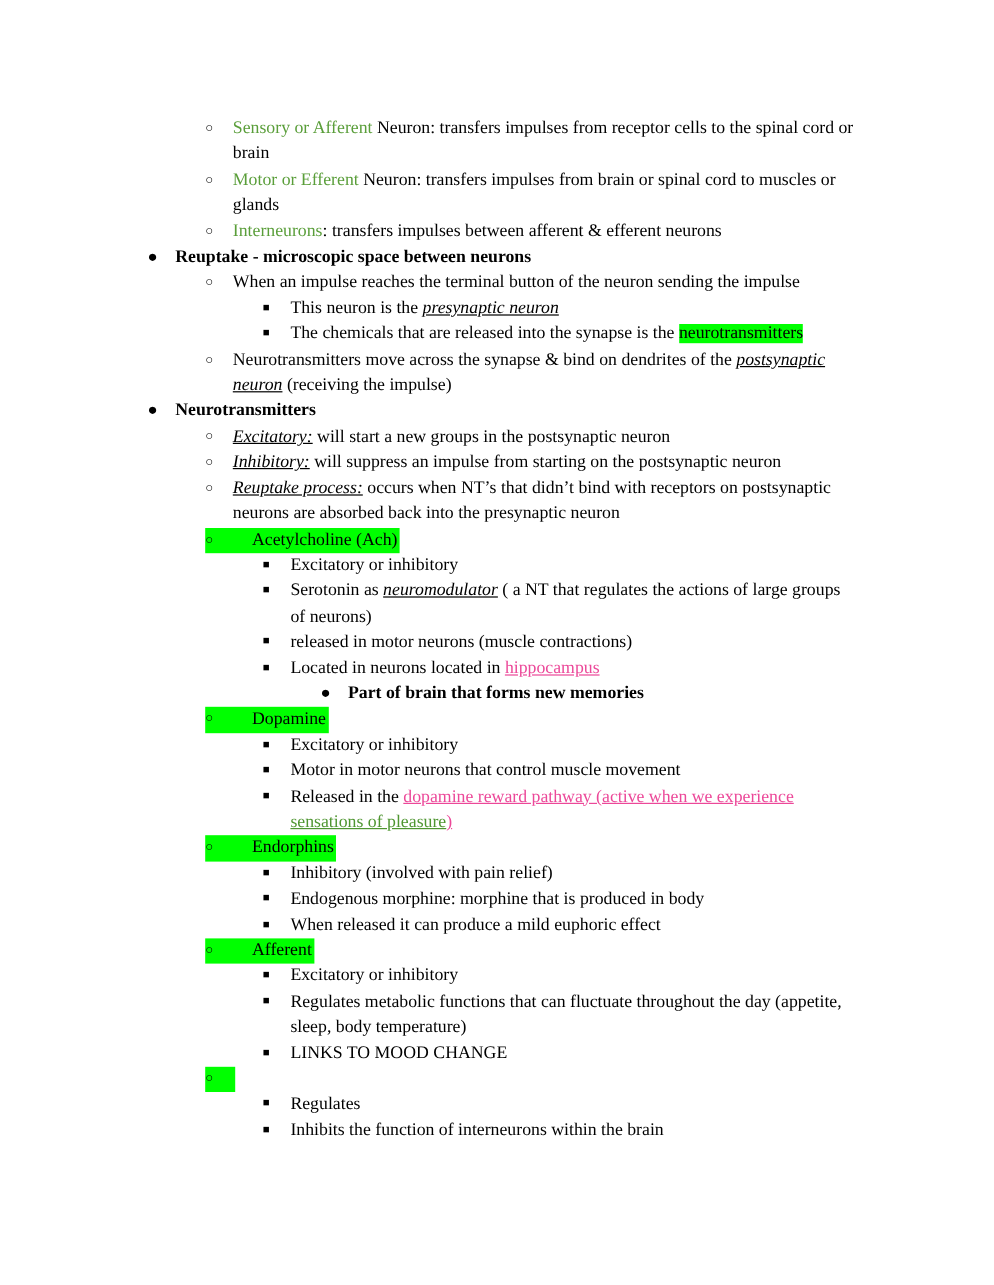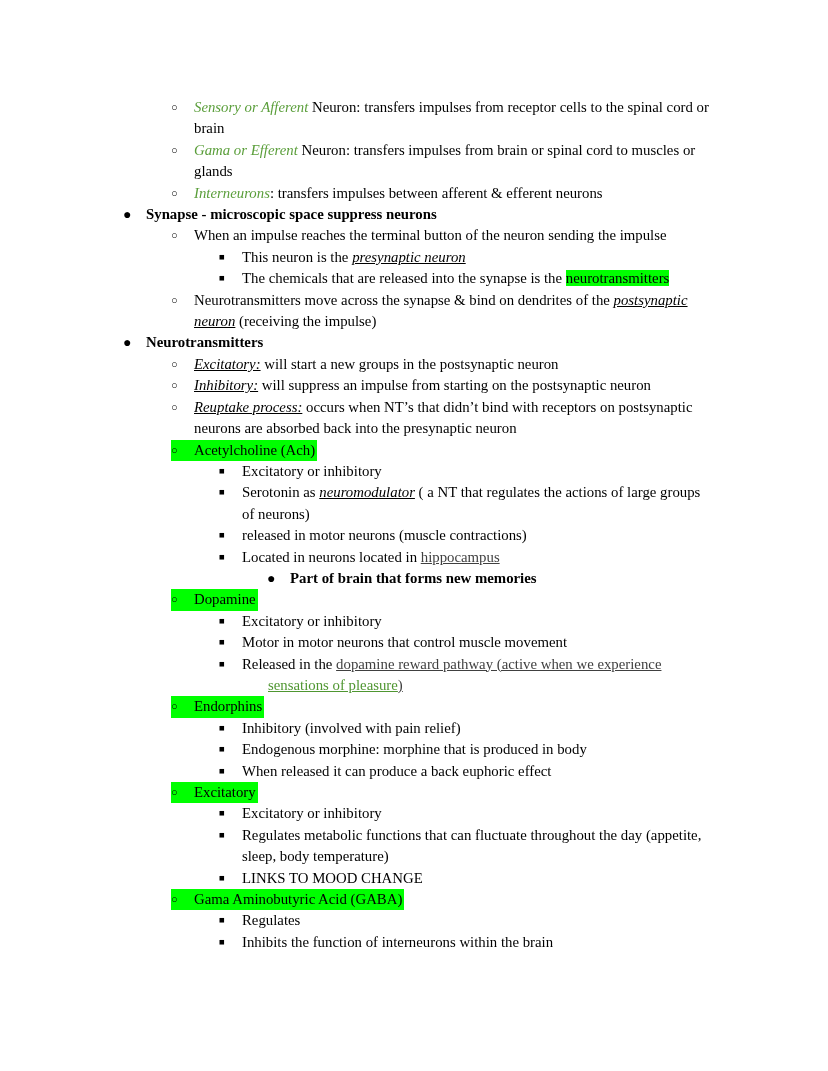--- a/index.html
+++ b/index.html
@@ -23,51 +23,51 @@
   .l1{margin-left:123px;}
   .l2{margin-left:171px;}
   .l3{margin-left:219px;}
   .l4{margin-left:267px;}
   .bullet{flex:0 0 23px;line-height:21.4px;color:#000;}
   .bullet.disc{font-size:14px;}
   .bullet.circle{font-size:11px;}
   .bullet.square{font-size:9.5px;}
   .text{flex:1 1 auto;min-width:0;}
   .hlwrap{display:flex;background:var(--highlight);padding-right:2px;}
-  .hlwrap .text{flex:0 1 auto;}
+  .hlwrap .text{flex:0 1 auto;margin-left:16px;}
   .b{font-weight:bold;}
   .i{font-style:italic;text-decoration:underline;}
-  .gi{font-style:italic;color:var(--green-text);}
+  .gi{color:var(--green-text);}
   .hl{background:var(--highlight);}
-  .u{text-decoration:underline;color:#404040;}
-  .gu{text-decoration:underline;color:var(--link-green);margin-left:26px;}
+  .u{text-decoration:underline;color:#ec4899;}
+  .gu{text-decoration:underline;color:var(--link-green);}
 </style>
 </head>
 <body>
 
 <div class="page">
 
   <div class="row l2">
       <span class="bullet circle">○</span>
       <span class="text"><span class="gi">Sensory or Afferent</span><span> Neuron: transfers impulses from receptor cells to the spinal cord or brain</span></span>
     </div>
 
   <div class="row l2">
       <span class="bullet circle">○</span>
-      <span class="text"><span class="gi">Gama or Efferent</span><span> Neuron: transfers impulses from brain or spinal cord to muscles or glands</span></span>
+      <span class="text"><span class="gi">Motor or Efferent</span><span> Neuron: transfers impulses from brain or spinal cord to muscles or glands</span></span>
     </div>
 
   <div class="row l2">
       <span class="bullet circle">○</span>
       <span class="text"><span class="gi">Interneurons</span><span>: transfers impulses between afferent &amp; efferent neurons</span></span>
     </div>
 
   <div class="row l1">
       <span class="bullet disc">●</span>
-      <span class="text b"><span>Synapse - microscopic space suppress neurons</span></span>
+      <span class="text b"><span>Reuptake - microscopic space between neurons</span></span>
     </div>
 
   <div class="row l2">
       <span class="bullet circle">○</span>
       <span class="text"><span>When an impulse reaches the terminal button of the neuron sending the impulse</span></span>
     </div>
 
   <div class="row l3">
       <span class="bullet square">■</span>
       <span class="text"><span>This neuron is the </span><span class="i">presynaptic neuron</span></span>
@@ -169,27 +169,27 @@
       <span class="text"><span>Inhibitory (involved with pain relief)</span></span>
     </div>
 
   <div class="row l3">
       <span class="bullet square">■</span>
       <span class="text"><span>Endogenous morphine: morphine that is produced in body</span></span>
     </div>
 
   <div class="row l3">
       <span class="bullet square">■</span>
-      <span class="text"><span>When released it can produce a back euphoric effect</span></span>
-    </div>
-
-  <div class="row l2">
-      <span class="hlwrap">
-        <span class="bullet circle">○</span>
-        <span class="text"><span>Excitatory</span></span>
+      <span class="text"><span>When released it can produce a mild euphoric effect</span></span>
+    </div>
+
+  <div class="row l2">
+      <span class="hlwrap">
+        <span class="bullet circle">○</span>
+        <span class="text"><span>Afferent</span></span>
       </span>
     </div>
 
   <div class="row l3">
       <span class="bullet square">■</span>
       <span class="text"><span>Excitatory or inhibitory</span></span>
     </div>
 
   <div class="row l3">
       <span class="bullet square">■</span>
@@ -197,21 +197,20 @@
     </div>
 
   <div class="row l3">
       <span class="bullet square">■</span>
       <span class="text"><span>LINKS TO MOOD CHANGE</span></span>
     </div>
 
   <div class="row l2">
       <span class="hlwrap">
         <span class="bullet circle">○</span>
-        <span class="text"><span>Gama Aminobutyric Acid (GABA)</span></span>
       </span>
     </div>
 
   <div class="row l3">
       <span class="bullet square">■</span>
       <span class="text"><span>Regulates</span></span>
     </div>
 
   <div class="row l3">
       <span class="bullet square">■</span>

